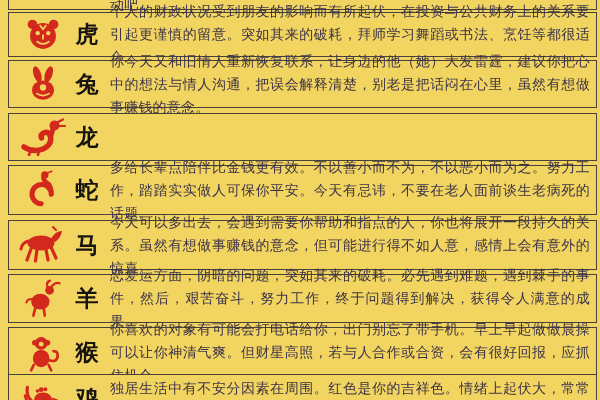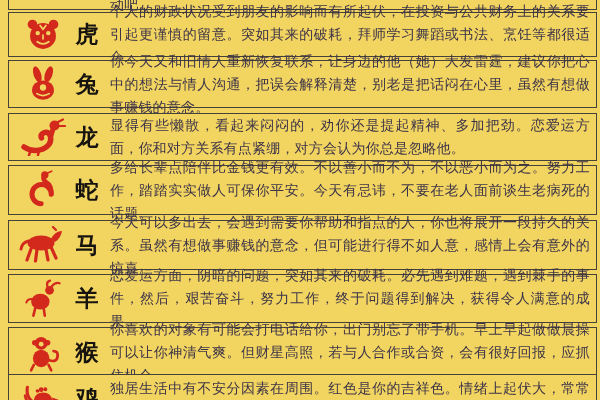--- a/index.html
+++ b/index.html
@@ -96,21 +96,20 @@
     <div class="icon-cell">
       <svg width="48" height="38" viewBox="0 0 48 38">
         <path class="red-s" d="M5 29 Q14 35 24 31 Q33 27 31.5 19 Q30 12.5 24.5 15 Q21 16.5 22.5 20" stroke-width="5.5"></path>
         <path class="red-s" d="M31.5 19 Q33.5 13 34.5 9" stroke-width="5"></path>
         <circle class="red" cx="35.5" cy="7.5" r="5"></circle>
         <path class="red-s" d="M39 4 L44 1.5 M40 8 L46 8" stroke-width="2.2"></path>
         <path class="red-s" d="M12 32 L10 37 M20 32.5 L19 37" stroke-width="2.6"></path>
       </svg>
     </div>
     <div class="animal">龙</div>
-    <div class="fortune">显得有些懒散，看起来闷闷的，劝你还是提起精神、多加把劲。恋爱运方面，你和对方关系有点紧绷，对方会认为你总是忽略他。</div>
   </div>
 
   <div class="row r-snake">
     <div class="icon-cell">
       <svg width="44" height="40" viewBox="0 0 48 42">
         <path class="red-s" d="M22 36 a10.5 10.5 0 1 1 11 -10.5" stroke-width="5.5"></path>
         <path class="red-s" d="M33 25.5 Q33.5 16 27.5 12.5 Q23.5 10 25 5.5" stroke-width="5"></path>
         <circle class="red" cx="26" cy="4.5" r="4"></circle>
         <path class="red-s" d="M29 2.5 L33.5 0.5" stroke-width="1.8"></path>
       </svg>

